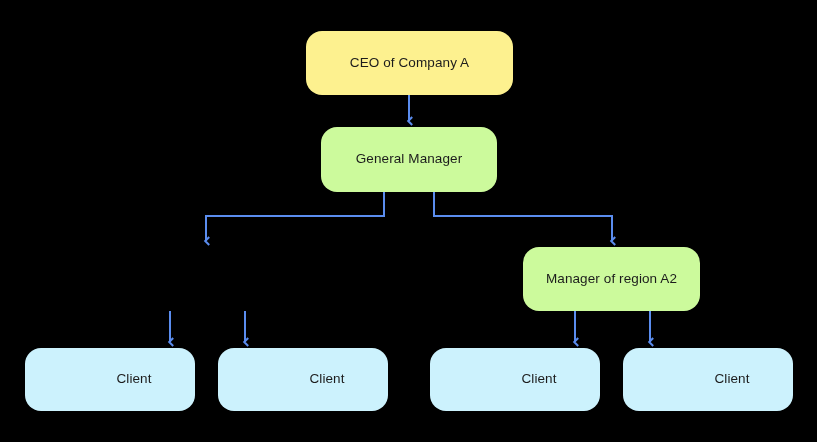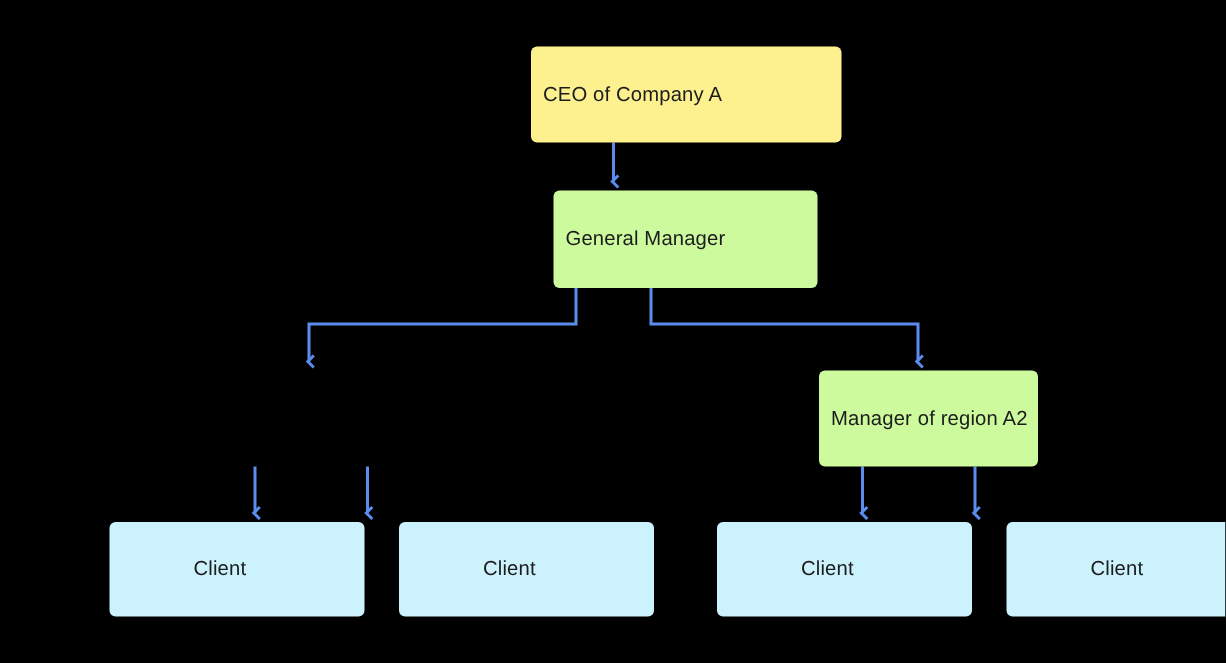--- a/index.html
+++ b/index.html
@@ -20,31 +20,30 @@
     position: absolute;
     left: 0;
     top: 0;
     width: 817px;
     height: 442px;
     pointer-events: none;
   }
   .node {
     position: absolute;
     box-sizing: border-box;
-    border-radius: 4px;
+    border-radius: 16px;
     display: flex;
     align-items: center;
-    justify-content: flex-start;
+    justify-content: center;
     text-align: center;
     color: #1c1c1c;
     font-size: 13.5px;
     line-height: 1.2;
     letter-spacing: 0.1px;
     z-index: 2;
-    margin-left: 48px;
   }
   .node-ceo      { background: #fdf18f; }
   .node-manager  { background: #ccfa9c; }
   .node-client   { background: #ccf2fd; padding-left: 48px; }
   .node-label {
     display: block;
     padding: 0 8px;
     white-space: nowrap;
   }
 </style>
@@ -78,21 +77,21 @@
 
   <div class="node node-ceo" style="left:306px; top:31px; width:207px; height:64px;">
     <span class="node-label">CEO of Company A</span>
   </div>
 
   <div class="node node-manager" style="left:321px; top:127px; width:176px; height:65px;">
     <span class="node-label">General Manager</span>
   </div>
 
 
-  <div class="node node-manager" style="left:498px; top:247px; width:146px; height:64px;">
+  <div class="node node-manager" style="left:523px; top:247px; width:177px; height:64px;">
     <span class="node-label">Manager of region A2</span>
   </div>
 
   <div class="node node-client" style="left:25px; top:348px; width:170px; height:63px;">
     <span class="node-label">Client</span>
   </div>
 
   <div class="node node-client" style="left:218px; top:348px; width:170px; height:63px;">
     <span class="node-label">Client</span>
   </div>

